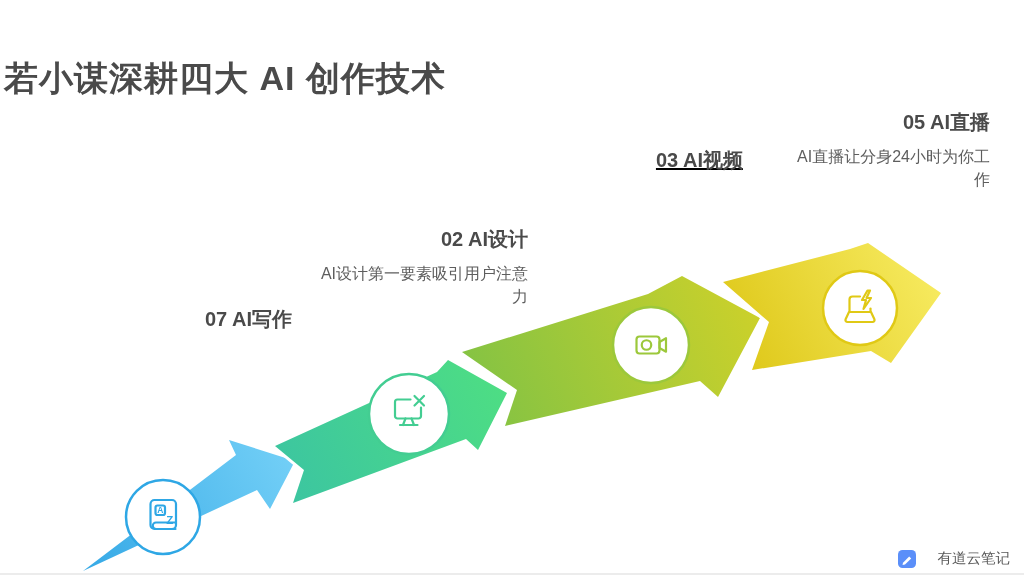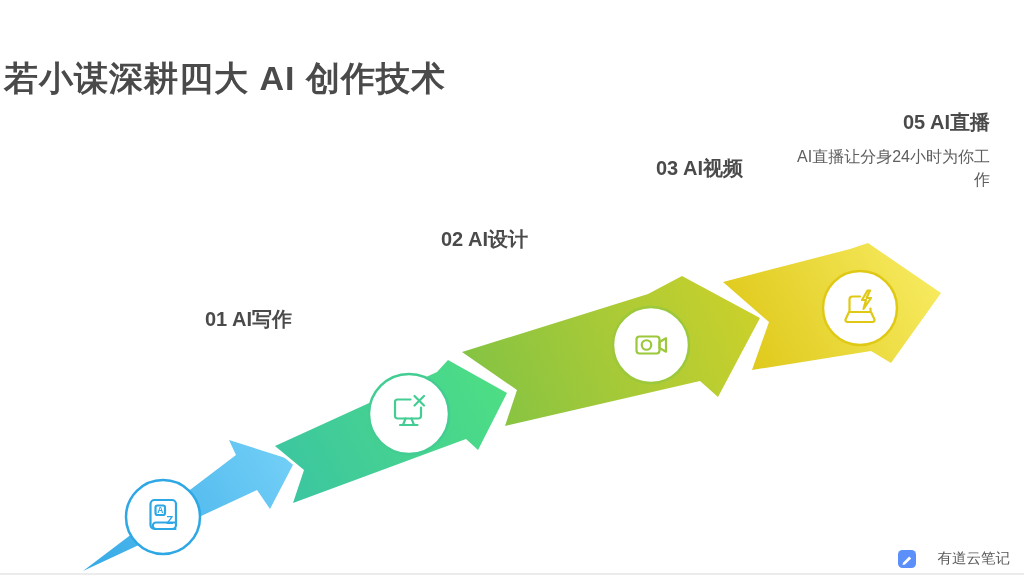--- a/index.html
+++ b/index.html
@@ -18,21 +18,21 @@
   .step-block{position:absolute;text-align:right;}
   .step-block .step-heading{
     margin:0 0 9px 0;font-size:20px;font-weight:bold;color:#4a4a4a;
   }
   .step-block .step-desc{
     margin:0;font-size:16px;color:#5e5e5e;line-height:1.44;
     word-break:break-all;
   }
   .block-1{left:76px;  top:306px; width:216px;}
   .block-2{left:312px; top:226px; width:216px;}
-  .block-3{left:527px; top:155px; width:216px;}
+  .block-3{left:527px; top:147px; width:216px;text-decoration:underline;}
   .block-4{left:786px; top:109px; width:204px;}
   .watermark{
     position:absolute;right:14px;bottom:7px;
     display:flex;align-items:center;gap:22px;
     font-size:14.5px;color:#595959;
   }
   .watermark svg{display:block;}
   .bottom-edge{
     position:absolute;left:0;bottom:0;width:100%;height:2px;
     background:#ececec;
@@ -96,24 +96,25 @@
     <circle cx="860" cy="308" r="37" fill="#ffffff" stroke-width="2.5" stroke="#e0c915"></circle>
     <g transform="translate(836,284)" fill="none" stroke-width="2.2" stroke-linecap="round" stroke-linejoin="round" stroke="#e0c915">
       <path d="M13.5 28 V15.5 a3 3 0 0 1 3 -3 H24"></path>
       <path d="M34.5 24.5 v3.5"></path>
       <path d="M13 28 h22 l3.5 7.5 a2 2 0 0 1 -2 2.5 H11.5 a2 2 0 0 1 -2 -2.5 z"></path>
       <path d="M31.5 6.5 l-5.5 9.5 h4 l-2.5 9 l7.5 -11 h-4.5 l3.5 -7.5 z"></path>
     </g>
   </svg>
 
   <div class="step-block block-1">
-    <h2 class="step-heading">01 AI写作</h2>
+    <h2 class="step-heading">07 AI写作</h2>
   </div>
   <div class="step-block block-2">
     <h2 class="step-heading">02 AI设计</h2>
+    <p class="step-desc">AI设计第一要素吸引用户注意力</p>
   </div>
   <div class="step-block block-3">
     <h2 class="step-heading">03 AI视频</h2>
   </div>
   <div class="step-block block-4">
     <h2 class="step-heading">05 AI直播</h2>
     <p class="step-desc">AI直播让分身24小时为你工作</p>
   </div>
 
   <div class="watermark">

